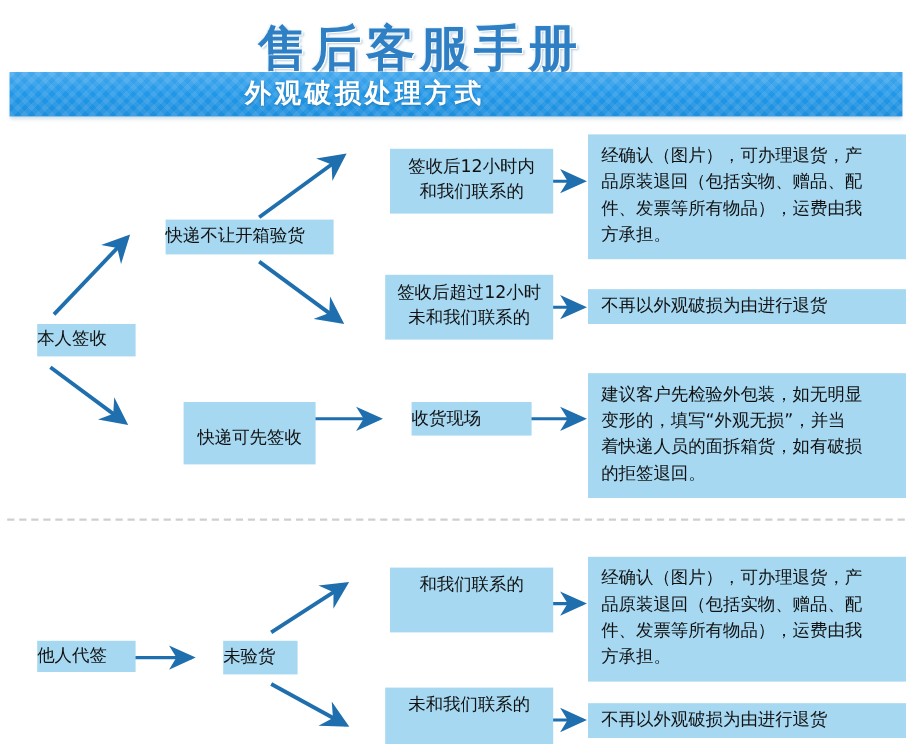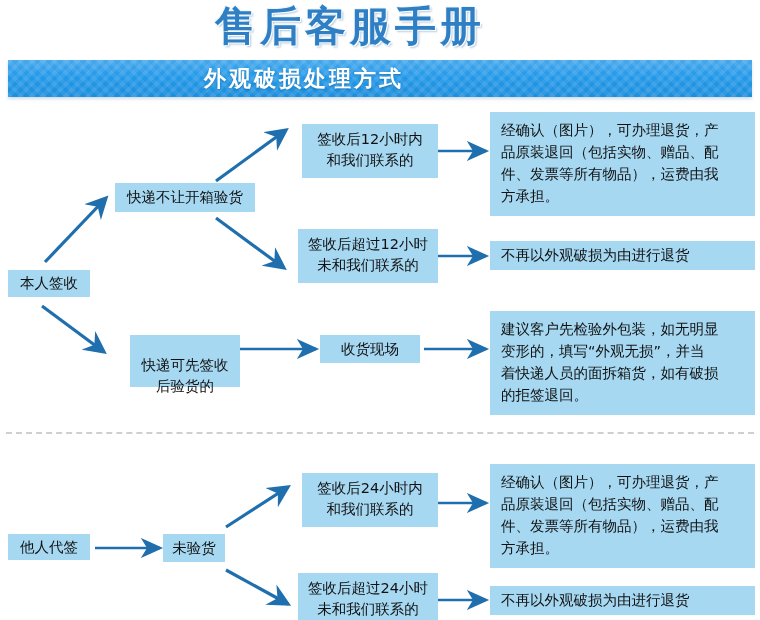--- a/index.html
+++ b/index.html
@@ -11,21 +11,21 @@
     height: 620px;
     background: #ffffff;
     font-family: "DejaVu Sans", "Liberation Sans", sans-serif;
     overflow: hidden;
     position: relative;
   }
 
   
   #main-title {
     position: absolute;
-    left: 0; top: 0;
+    left: 0; top: 14px;
     width: 700px;
     text-align: center;
     font-size: 41px;
     font-weight: bold;
     letter-spacing: 4px;
     color: #2E7FC4;
     line-height: 52px;
     text-shadow:
        1px  1px 0 #ffffff,
       -1px -1px 0 #eef6fc,
@@ -76,26 +76,25 @@
 
   
   .fbox {
     position: absolute;
     background: #A6D8F2;
     color: #111111;
     font-size: 14.5px;
     line-height: 21px;
     box-sizing: border-box;
   }
-  .fbox.center  { text-align: center; }
+  .fbox.center  { text-align: center; margin-left: 23px; }
   .fbox.left    { text-align: left; }
   .fbox.vcenter {
     display: flex;
     align-items: center;
-    justify-content: center;
   }
   .fbox.pad {
     padding: 7px 10px 9px 11px;
     line-height: 22px;
   }
   .fbox span { display: block; }
 
   
   #arrow-layer {
     position: absolute;
@@ -176,21 +175,20 @@
   <span>签收后超过12小时</span>
   <span>未和我们联系的</span>
 </div>
 
 <div class="fbox left" style="left:490px; top:241px; width:265px; height:29px; padding:4px 0 0 11px;">
   <span>不再以外观破损为由进行退货</span>
 </div>
 
 <div class="fbox center" style="left:130px; top:335px; width:110px; height:52px; padding-top:20px;">
   <span>快递可先签收</span>
-  <span>后验货的</span>
 </div>
 
 <div class="fbox center vcenter" style="left:320px; top:335px; width:100px; height:28px;">
   <span>收货现场</span>
 </div>
 
 <div class="fbox left pad" style="left:490px; top:311px; width:265px; height:104px;">
   <span>建议客户先检验外包装，如无明显</span>
   <span>变形的，填写“外观无损”，并当</span>
   <span>着快递人员的面拆箱货，如有破损</span>
@@ -201,31 +199,29 @@
 
 <div class="fbox center vcenter" style="left:8px; top:534px; width:82px; height:26px;">
   <span>他人代签</span>
 </div>
 
 <div class="fbox center vcenter" style="left:163px; top:534px; width:62px; height:28px;">
   <span>未验货</span>
 </div>
 
 <div class="fbox center" style="left:302px; top:473px; width:136px; height:54px; padding-top:5px;">
-  <span>签收后24小时内</span>
   <span>和我们联系的</span>
 </div>
 
 <div class="fbox left pad" style="left:490px; top:464px; width:265px; height:104px;">
   <span>经确认（图片），可办理退货，产</span>
   <span>品原装退回（包括实物、赠品、配</span>
   <span>件、发票等所有物品），运费由我</span>
   <span>方承担。</span>
 </div>
 
 <div class="fbox center" style="left:298px; top:573px; width:140px; height:54px; padding-top:5px;">
-  <span>签收后超过24小时</span>
   <span>未和我们联系的</span>
 </div>
 
 <div class="fbox left" style="left:490px; top:586px; width:265px; height:29px; padding:4px 0 0 11px;">
   <span>不再以外观破损为由进行退货</span>
 </div>
 
 </body></html>

